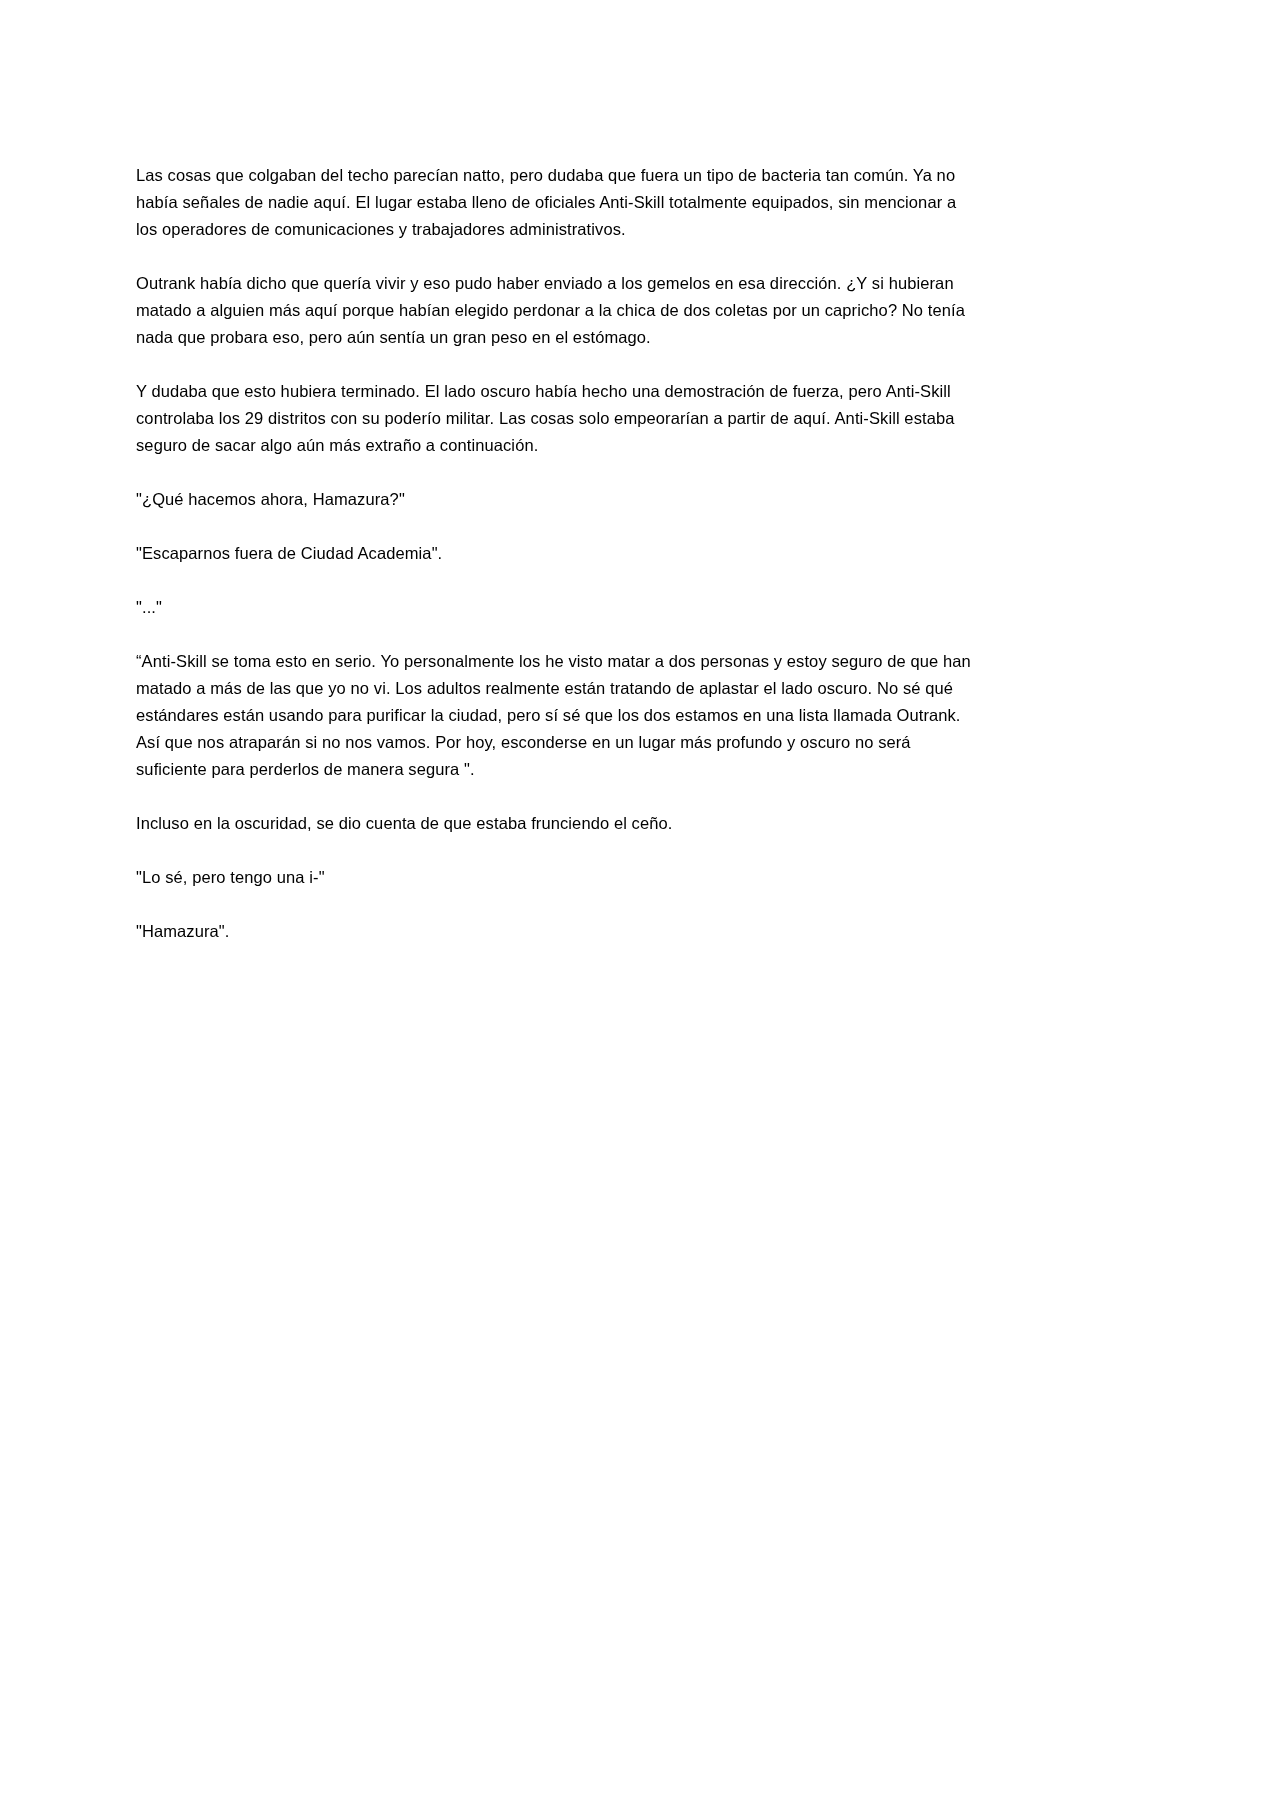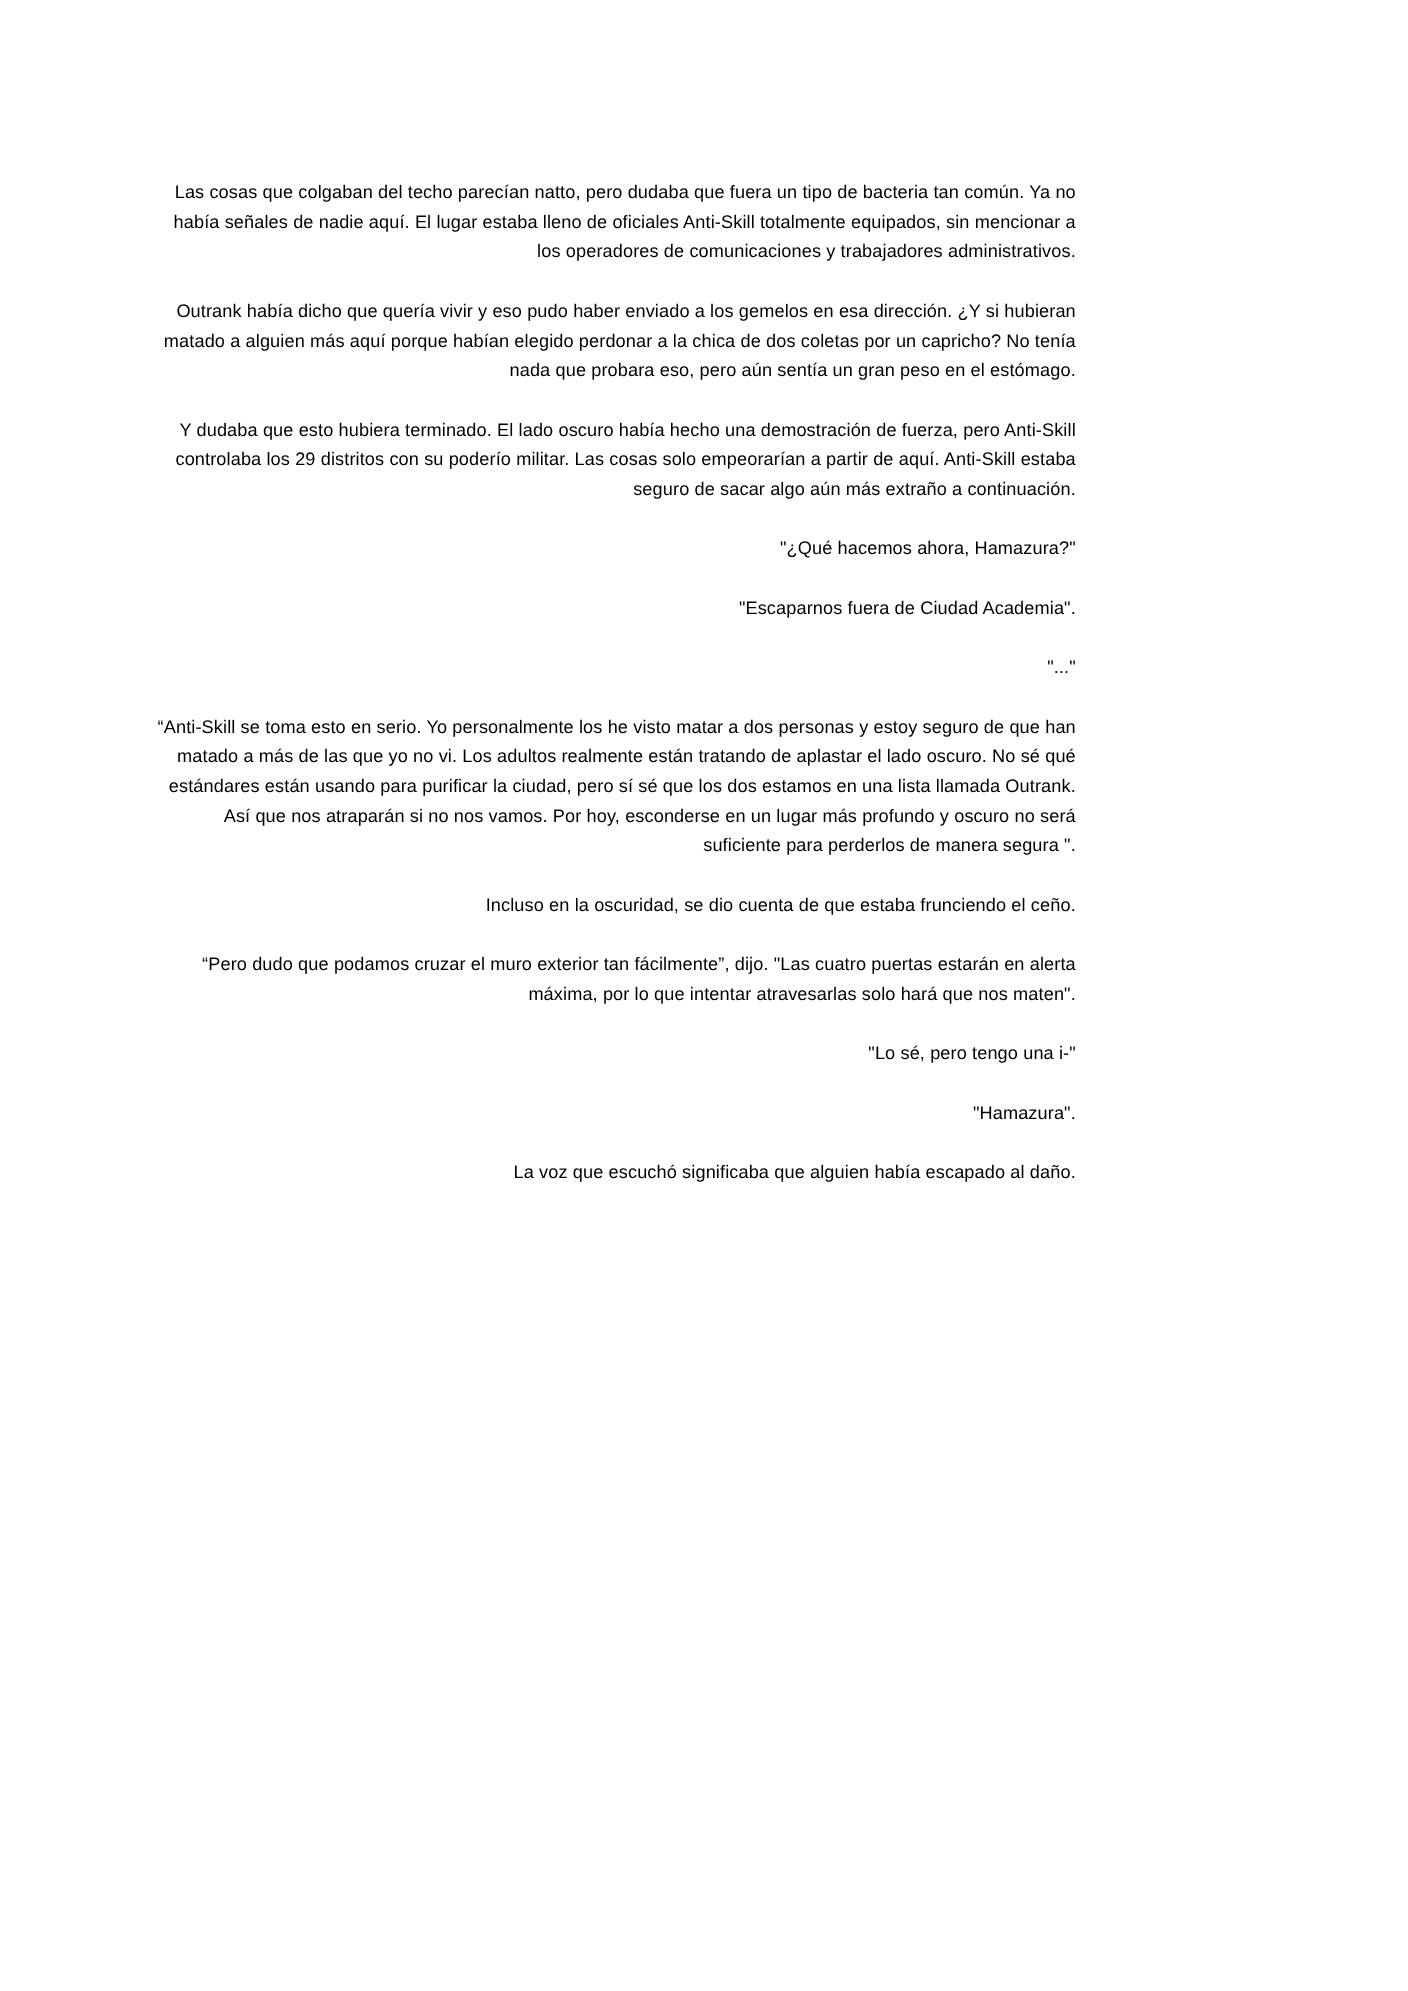--- a/index.html
+++ b/index.html
@@ -21,32 +21,29 @@
     padding: 162px 300px 60px 136px;
     background: #ffffff;
   }
   .doc-paragraph {
     margin: 0 0 27px 0;
     font-size: 16.5px;
     line-height: 27px;
     max-width: 842px;
     letter-spacing: 0.1px;
     white-space: pre-wrap;
-    text-align: right;
   }
 </style>
 </head>
 <body>
 
 <div class="page">
   <p class="doc-paragraph">Las cosas que colgaban del techo parecían natto, pero dudaba que fuera un tipo de bacteria tan común. Ya no había señales de nadie aquí. El lugar estaba lleno de oficiales Anti-Skill totalmente equipados, sin mencionar a los operadores de comunicaciones y trabajadores administrativos.</p>
   <p class="doc-paragraph">Outrank había dicho que quería vivir y eso pudo haber enviado a los gemelos en esa dirección. ¿Y si hubieran matado a alguien más aquí porque habían elegido perdonar a la chica de dos coletas por un capricho? No tenía nada que probara eso, pero aún sentía un gran peso en el estómago.</p>
   <p class="doc-paragraph">Y dudaba que esto hubiera terminado. El lado oscuro había hecho una demostración de fuerza, pero Anti-Skill controlaba los 29 distritos con su poderío militar. Las cosas solo empeorarían a partir de aquí. Anti-Skill estaba seguro de sacar algo aún más extraño a continuación.</p>
   <p class="doc-paragraph">"¿Qué hacemos ahora, Hamazura?"</p>
   <p class="doc-paragraph">"Escaparnos fuera de Ciudad Academia".</p>
   <p class="doc-paragraph">"..."</p>
   <p class="doc-paragraph">“Anti-Skill se toma esto en serio. Yo personalmente los he visto matar a dos personas y estoy seguro de que han matado a más de las que yo no vi. Los adultos realmente están tratando de aplastar el lado oscuro. No sé qué estándares están usando para purificar la ciudad, pero sí sé que los dos estamos en una lista llamada Outrank. Así que nos atraparán si no nos vamos. Por hoy, esconderse en un lugar más profundo y oscuro no será suficiente para perderlos de manera segura ".</p>
   <p class="doc-paragraph">Incluso en la oscuridad, se dio cuenta de que estaba frunciendo el ceño.</p>
-  <p class="doc-paragraph">“Pero dudo que podamos cruzar el muro exterior tan fácilmente”, dijo. "Las cuatro puertas estarán en alerta máxima, por lo que intentar atravesarlas solo hará que nos maten".</p>
   <p class="doc-paragraph">"Lo sé, pero tengo una i-"</p>
   <p class="doc-paragraph">"Hamazura".</p>
-  <p class="doc-paragraph">La voz que escuchó significaba que alguien había escapado al daño.</p>
 </div>
 
 </body></html>

